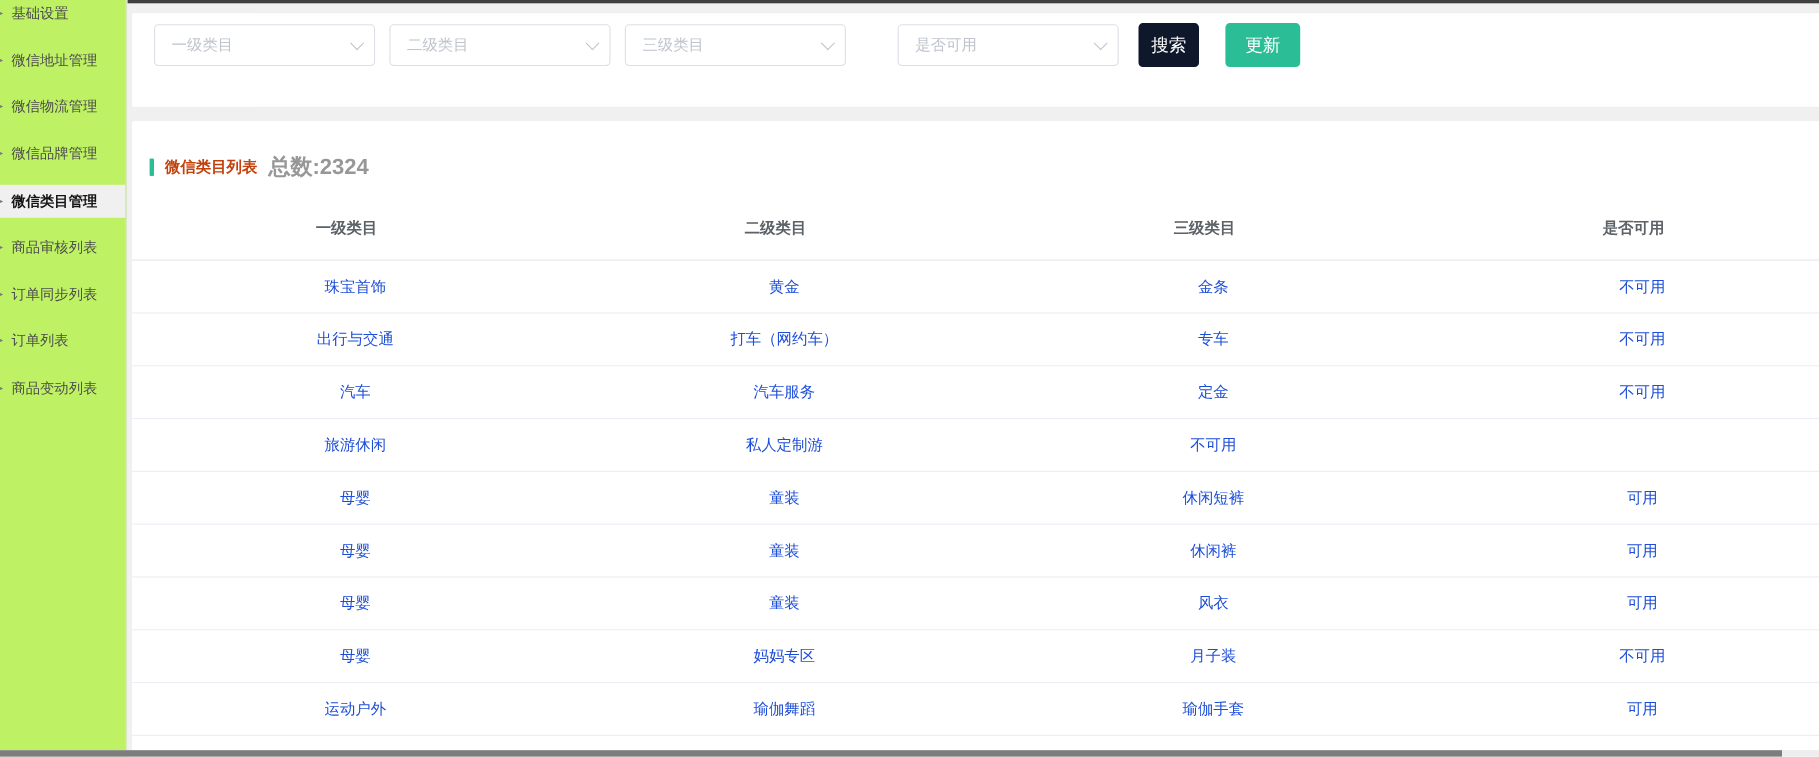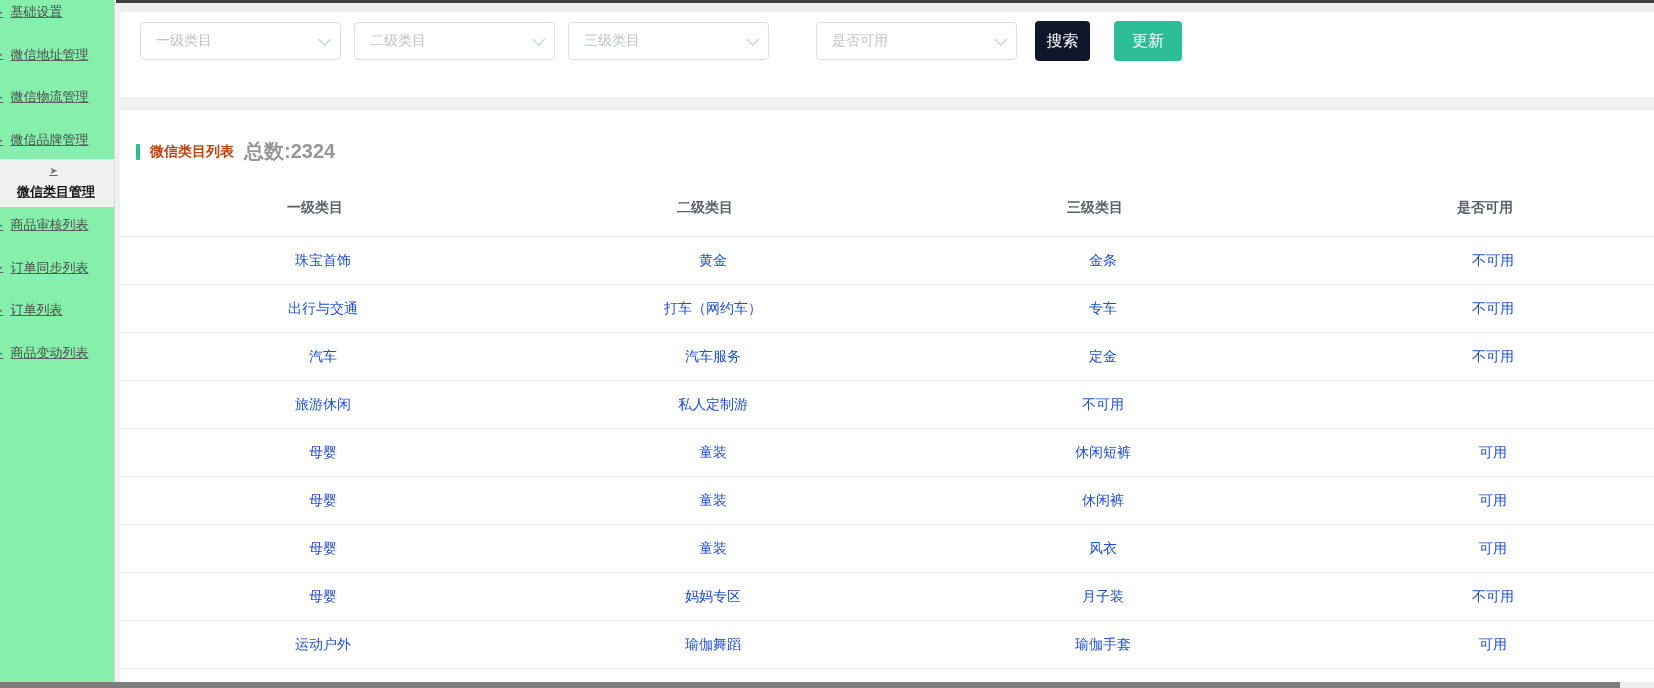--- a/index.html
+++ b/index.html
@@ -9,33 +9,32 @@
     overflow: hidden;
     background: #f0f0f0;
     font-family: "Liberation Sans", sans-serif;
     color: #606266;
   }
 
   
   .sidebar {
     position: absolute; left:0; top:0;
     width:115px; height:688px;
-    background:#86efac;
+    background:#bef264;
     border-right:1px solid #dcdcdc;
     z-index:5;
     overflow:hidden;
-    text-decoration:underline;
   }
   .sidebar ul { list-style:none; margin-top:-9px; }
   .sidebar li { height:42.6px; display:flex; align-items:center; cursor:pointer; }
   .sidebar .inner {
     display:flex; align-items:center; gap:7px;
     width:100%; padding:6px 2px 6px 0;
   }
-  .sidebar li.active .inner { background:#f0f0f0;flex-direction:column; }
+  .sidebar li.active .inner { background:#f0f0f0; }
   .arrow-ic { margin-left:-5px; font-size:10px; color:#787878; flex:0 0 auto; }
   .side-label { font-size:13px; color:#4d4d4d; white-space:nowrap; }
   .sidebar li.active .side-label { font-weight:700; color:#141414; }
 
   
   .top-strip {
     position:absolute; left:116px; top:0; width:1538px; height:3px;
     background:#3f3f3f; z-index:4;
   }
 

